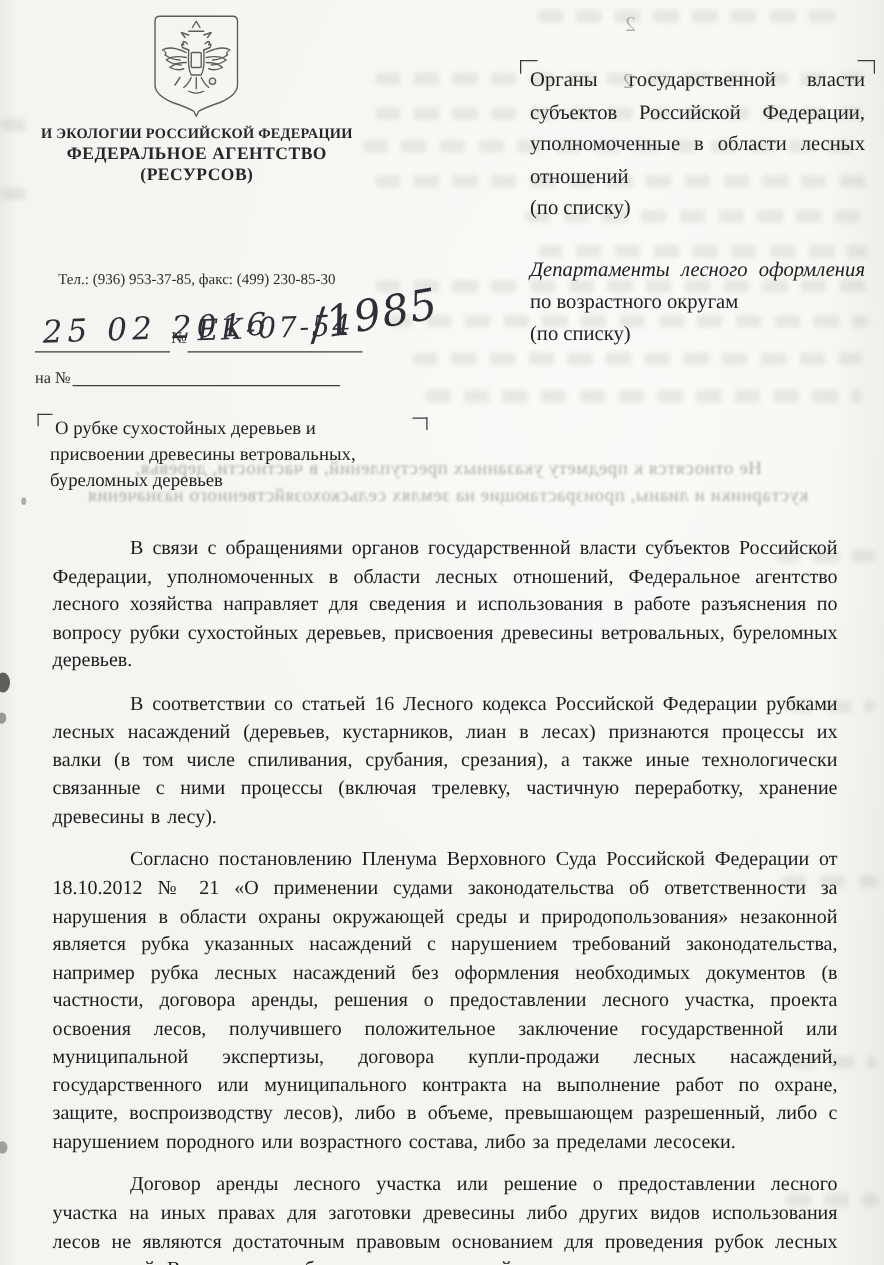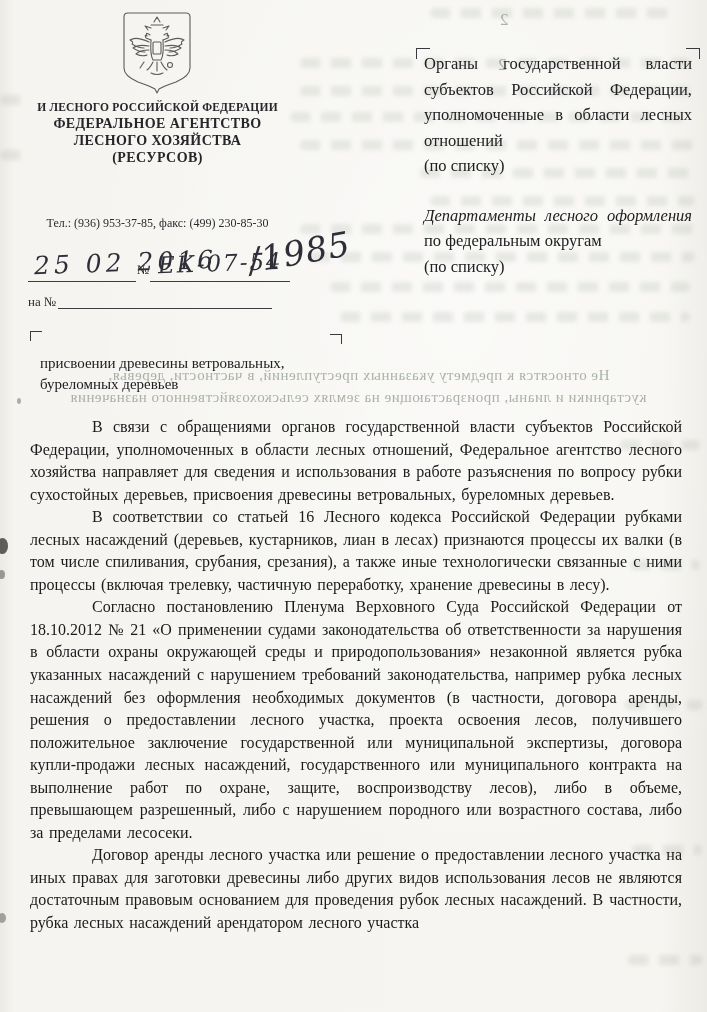--- a/index.html
+++ b/index.html
@@ -89,21 +89,21 @@
   .subj-first{padding-left:0;}
   .sb{display:inline-block;width:11px;height:9px;vertical-align:6px;}
   .sb-l{border-left:1.5px solid #3a3a3e;border-top:1.5px solid #3a3a3e;margin-right:2px;}
   .sb-r{border-right:1.5px solid #3a3a3e;border-top:1.5px solid #3a3a3e;position:absolute;right:0;top:3px;}
   
   .body-text{
     position:absolute;left:30px;top:416px;width:652px;
     font-size:16px;line-height:22.55px;color:#1b1b1d;
   }
   .body-text p{
-    margin:0;text-align:justify;text-align-last:left;
+    margin:12px;text-align:justify;text-align-last:left;
     text-indent:62px;word-spacing:1.5px;
   }
   svg .ln{fill:none;stroke:#5c5c58;stroke-width:1.1;stroke-linecap:round;stroke-linejoin:round;}
 </style>
 </head>
 <body>
 
 <div class="page">
 
   <div class="smear" style="left:430px;top:8px;width:240px"></div>
@@ -151,25 +151,24 @@
 
       <path class="ln" d="M33 52 Q30 58 27 60 M37 52 V61 M41 52 Q44 58 47 60 M31 63 Q37 66 43 63"></path>
 
       <circle class="ln" cx="50" cy="55" r="2.5"></circle>
       <path class="ln" d="M24 52 L20 58"></path>
     </svg>
   </div>
 
   <div class="org-block">
     <div class="org-ministry">
-      <div>И ЛЕСНОГО РОССИЙСКОЙ ФЕДЕРАЦИИ</div>
+      <div>И ЭКОЛОГИИ РОССИЙСКОЙ ФЕДЕРАЦИИ</div>
     </div>
     <div class="org-agency">
       <div>ФЕДЕРАЛЬНОЕ АГЕНТСТВО</div>
-      <div>ЛЕСНОГО ХОЗЯЙСТВА</div>
       <div>(РЕСУРСОВ)</div>
     </div>
   </div>
 
   <div class="addr-block">
     <div>Тел.: (936) 953-37-85, факс: (499) 230-85-30</div>
   </div>
 
   <div class="hw hw-date">25 02 2016</div>
   <div class="no-sign">№</div>
@@ -180,27 +179,27 @@
   <div class="ref-label">на №</div>
   <div class="uline u-ref"></div>
 
   <div class="corner tl rec-tl"></div>
   <div class="corner tr rec-tr"></div>
 
   <div class="recipients">
     <p class="just">Органы государственной власти субъектов Российской Федерации, уполномоченные в области лесных отношений</p>
     <p>(по списку)</p>
     <p class="r2-title">Департаменты лесного оформления</p>
-    <p>по федеральным округам</p>
+    <p>по возрастного округам</p>
     <p>(по списку)</p>
   </div>
 
   <div class="subject">
     <div class="subj-line subj-first">
-      <span class="sb sb-l"></span>
+      <span class="sb sb-l"></span><span>О рубке сухостойных деревьев и</span>
       <span class="sb sb-r"></span>
     </div>
     <div class="subj-line">присвоении древесины ветровальных,</div>
     <div class="subj-line">буреломных деревьев</div>
   </div>
 
   <div class="body-text">
     <p>В связи с обращениями органов государственной власти субъектов Российской Федерации, уполномоченных в области лесных отношений, Федеральное агентство лесного хозяйства направляет для сведения и использования в работе разъяснения по вопросу рубки сухостойных деревьев, присвоения древесины ветровальных, буреломных деревьев.</p>
     <p>В соответствии со статьей 16 Лесного кодекса Российской Федерации рубками лесных насаждений (деревьев, кустарников, лиан в лесах) признаются процессы их валки (в том числе спиливания, срубания, срезания), а также иные технологически связанные с ними процессы (включая трелевку, частичную переработку, хранение древесины в лесу).</p>
     <p>Согласно постановлению Пленума Верховного Суда Российской Федерации от 18.10.2012 № 21 «О применении судами законодательства об ответственности за нарушения в области охраны окружающей среды и природопользования» незаконной является рубка указанных насаждений с нарушением требований законодательства, например рубка лесных насаждений без оформления необходимых документов (в частности, договора аренды, решения о предоставлении лесного участка, проекта освоения лесов, получившего положительное заключение государственной или муниципальной экспертизы, договора купли-продажи лесных насаждений, государственного или муниципального контракта на выполнение работ по охране, защите, воспроизводству лесов), либо в объеме, превышающем разрешенный, либо с нарушением породного или возрастного состава, либо за пределами лесосеки.</p>

